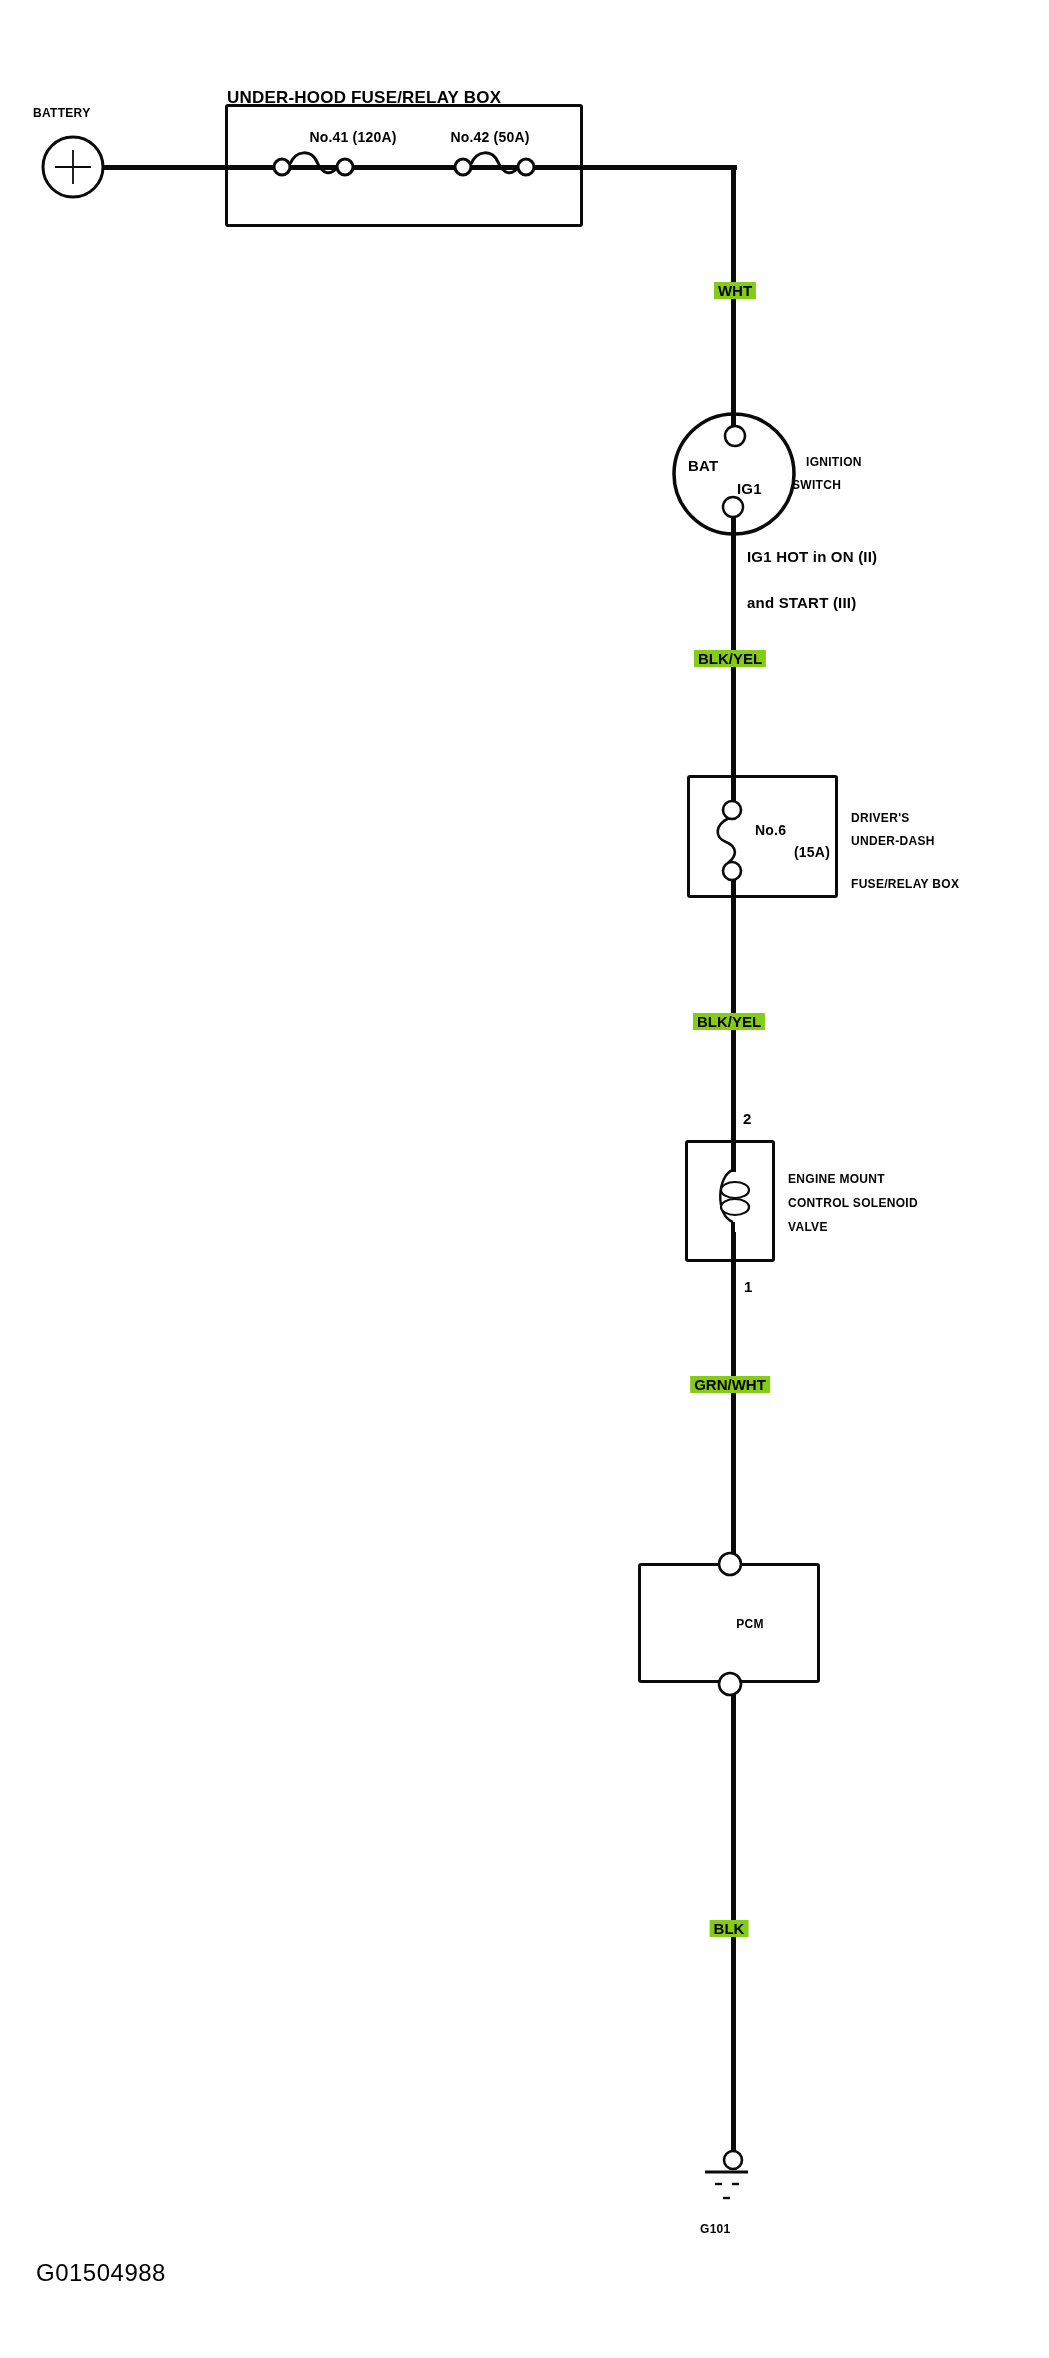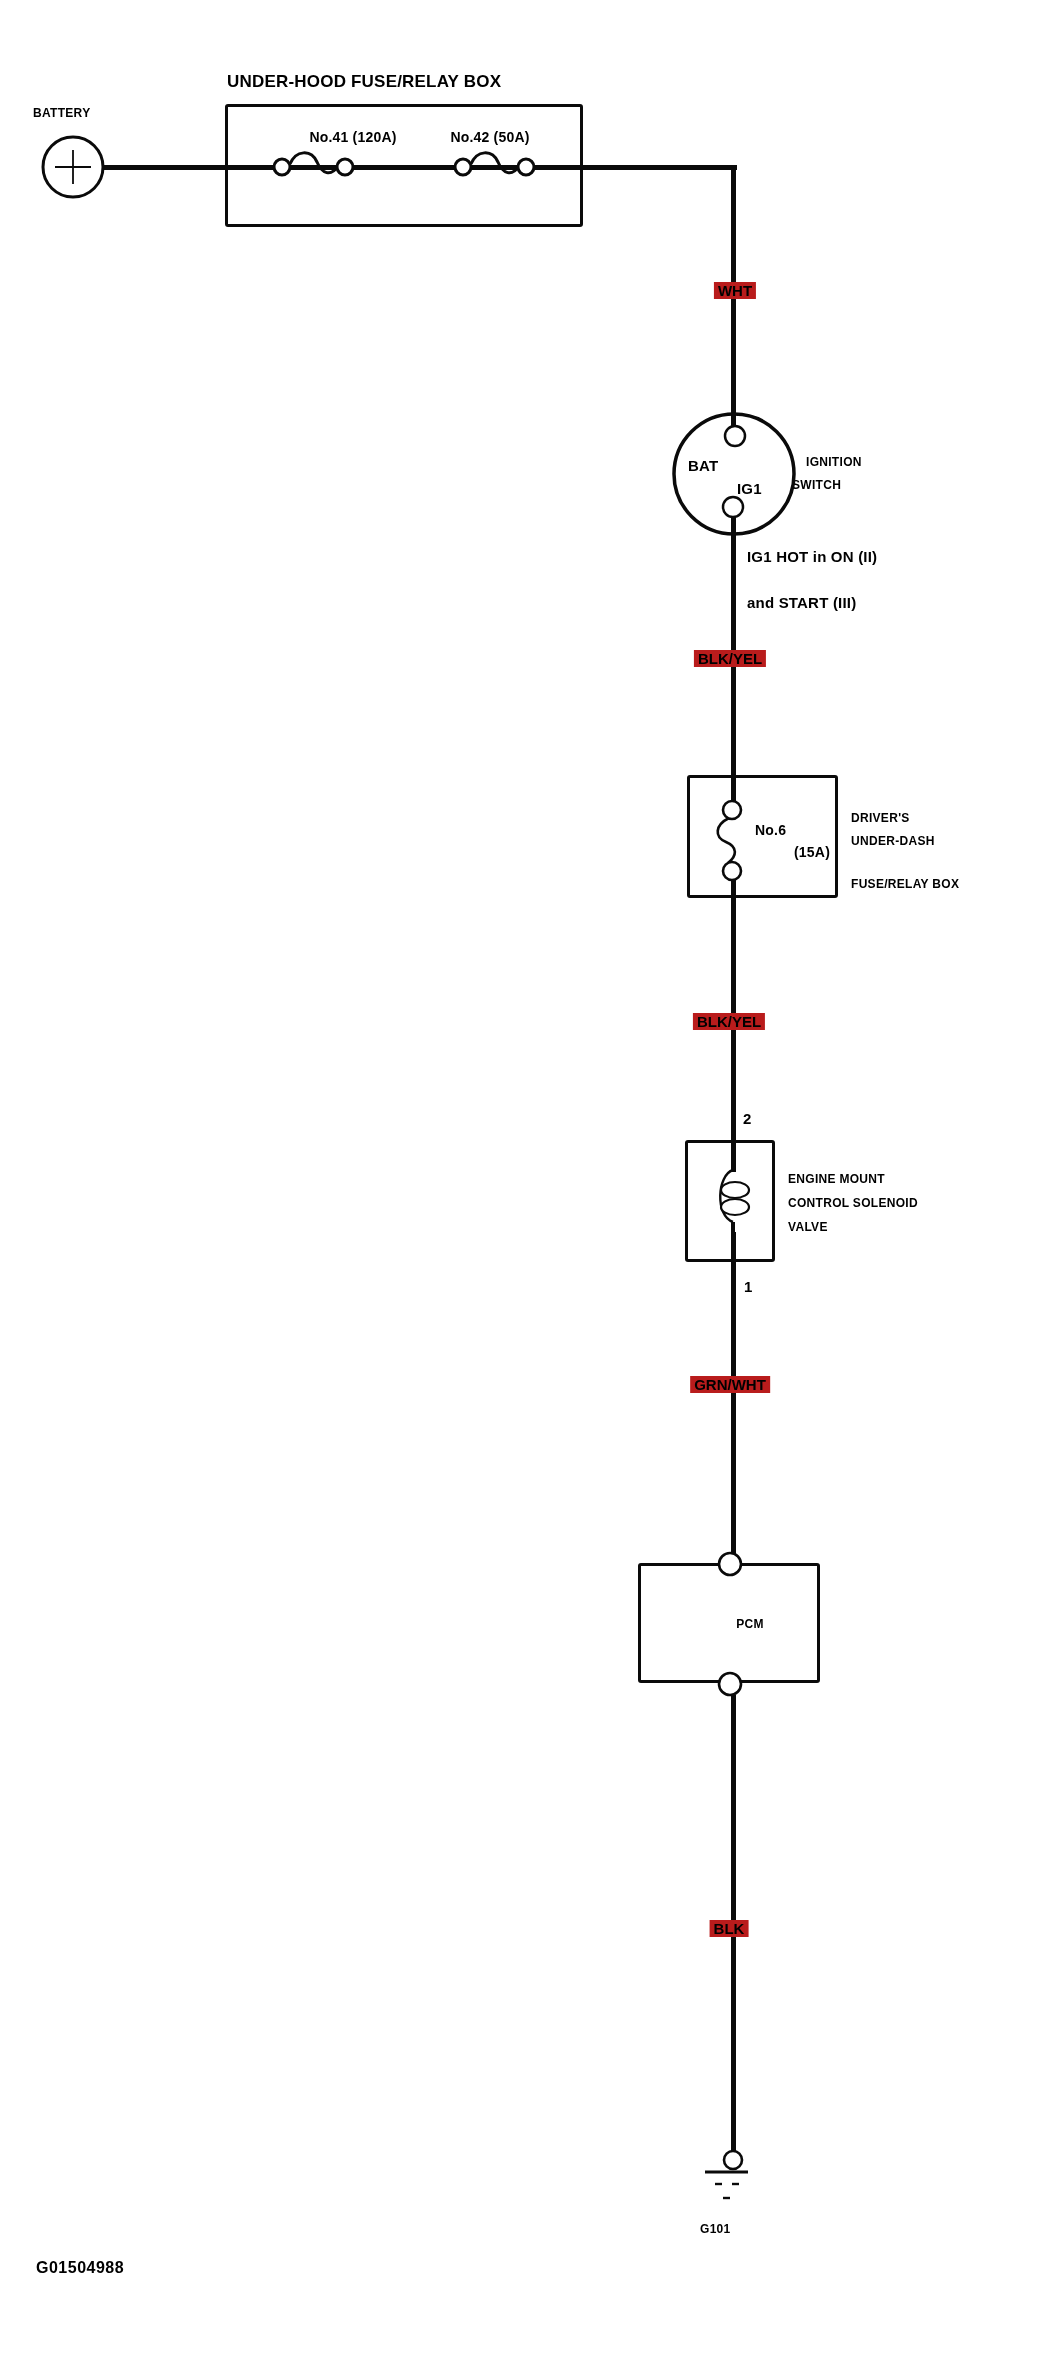--- a/index.html
+++ b/index.html
@@ -2,28 +2,28 @@
 <html><head>
 <meta charset="utf-8">
 <style>
   html,body{margin:0;padding:0;background:#fff;}
   #page{position:relative;width:1049px;height:2358px;background:#ffffff;
         font-family:"Liberation Sans",sans-serif;color:#000;overflow:hidden;}
   .lbl{position:absolute;font-weight:bold;white-space:nowrap;letter-spacing:.2px;}
   .lbl-15{font-size:15px;}
   .lbl-14{font-size:14px;}
   .lbl-16{font-size:12px;letter-spacing:.3px;}
-  .lbl-17{font-size:17px;letter-spacing:.2px;}
+  .lbl-17{font-size:17px;letter-spacing:.2px;margin-top:16px;}
   .wire-lbl{position:absolute;font-weight:bold;font-size:15px;white-space:nowrap;
-            background:#b91c1c;padding:0 4px;transform:translateX(-50%);z-index:5;}
+            background:#84cc16;padding:0 4px;transform:translateX(-50%);z-index:5;}
   .hwire{position:absolute;background:#0a0a0a;height:5px;z-index:1;}
   .vwire{position:absolute;background:#0a0a0a;width:5px;left:731px;z-index:1;}
   .box{position:absolute;border:3px solid #0a0a0a;border-radius:3px;background:transparent;z-index:2;}
   .glyph{position:absolute;z-index:4;}
-  .figid{position:absolute;font-size:16px;font-weight:bold;letter-spacing:.5px;}
+  .figid{position:absolute;font-size:24px;font-weight:normal;letter-spacing:.5px;}
   svg{display:block;}
 </style>
 </head>
 <body>
 
 <div id="page">
 
   <div class="hwire" style="left:100px;top:165px;width:637px;"></div>
   <div class="vwire" style="top:165px;height:262px;"></div>
   <div class="vwire" style="top:517px;height:286px;"></div>

